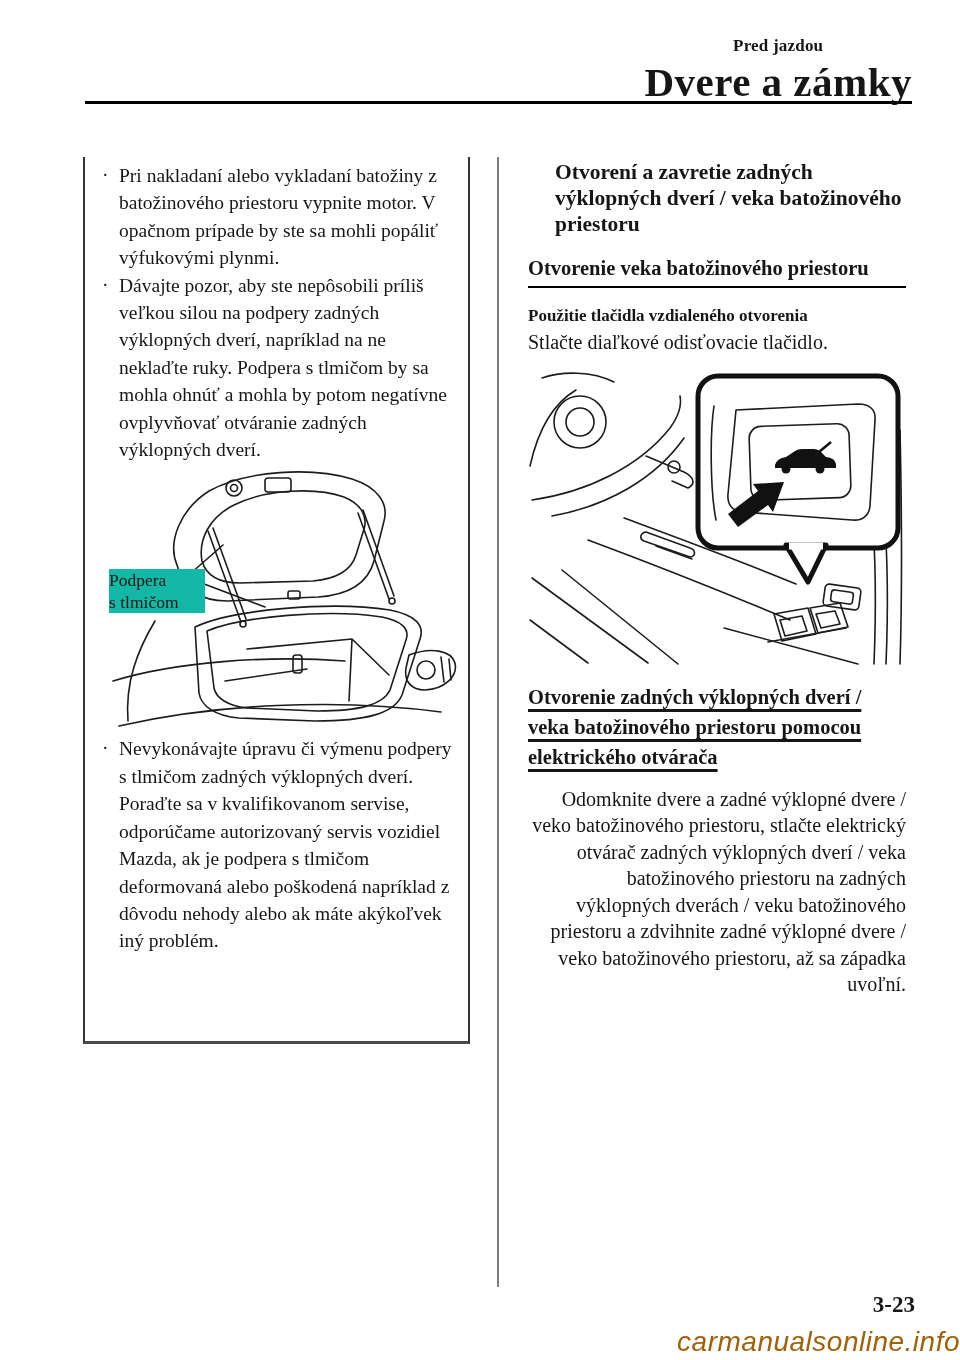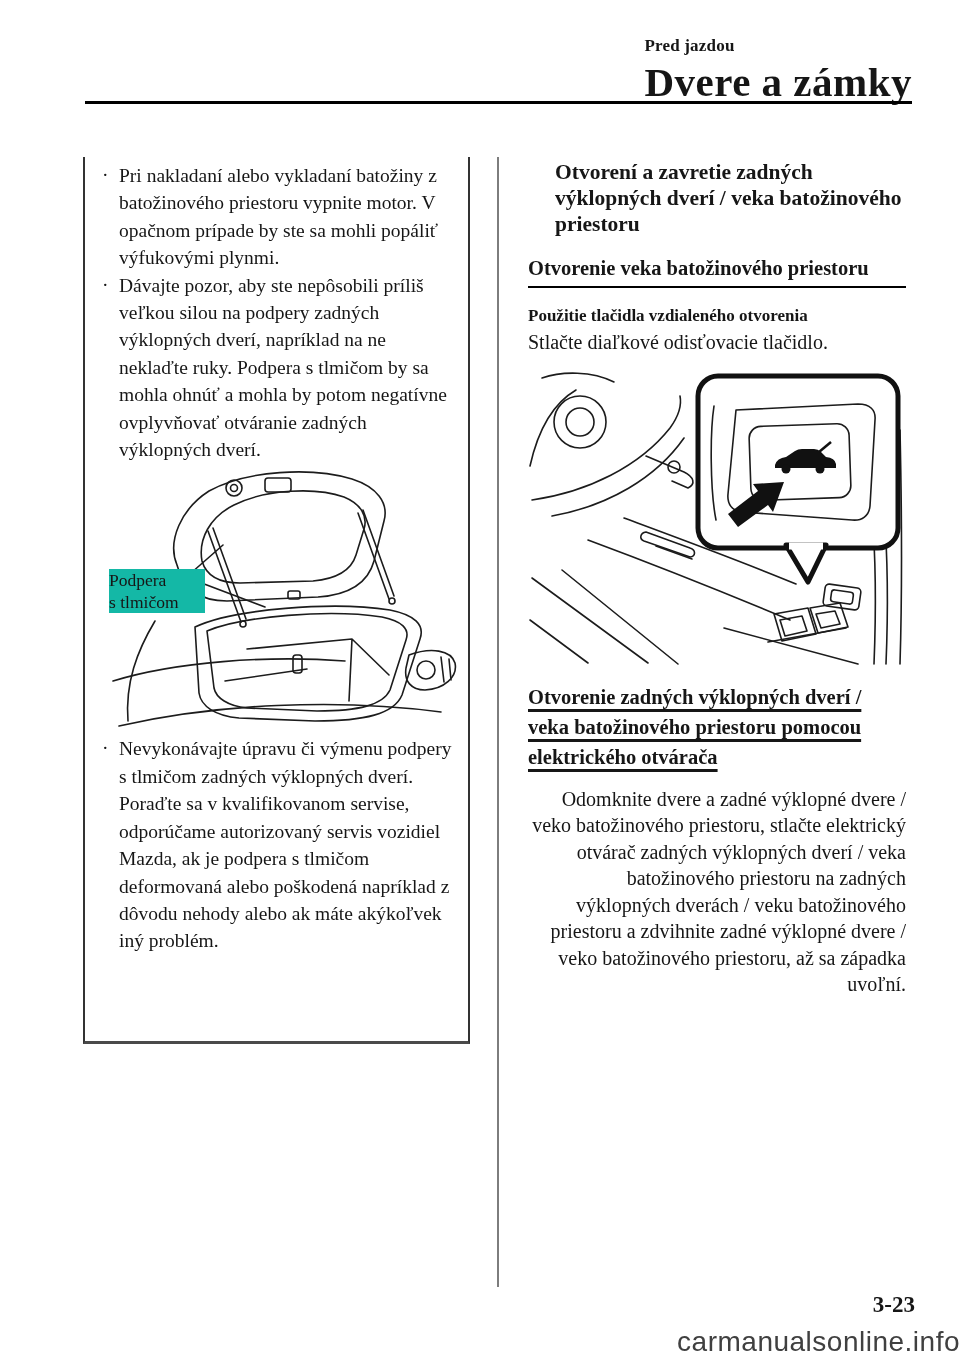--- a/index.html
+++ b/index.html
@@ -1,20 +1,20 @@
 <!DOCTYPE html>
 <html><head>
 <meta charset="utf-8">
 <style>
   html,body{margin:0;padding:0;background:#fff;}
   .page{position:relative;width:960px;height:1360px;background:#fff;overflow:hidden;
         font-family:"Liberation Serif","DejaVu Serif",serif;color:#161616;}
 
   
-  .hdr{position:absolute;top:36px;right:48px;text-align:left;}
+  .hdr{position:absolute;top:36px;right:48px;text-align:center;}
   .hdr .eyebrow{font-size:17px;font-weight:bold;letter-spacing:.2px;}
   .hdr .title{margin:2px 0 0 0;font-size:41px;font-weight:bold;letter-spacing:.5px;}
   .hdr-rule{position:absolute;left:85px;right:48px;top:101px;height:3px;background:#000;}
 
   
   .warnbox{position:absolute;left:83px;top:157px;width:387px;height:887px;box-sizing:border-box;
            border-left:2px solid #333;border-right:2.5px solid #333;border-bottom:3px solid #4a4a4a;
            padding:5px 12px 0 8px;}
   .warnbox ul{list-style:none;margin:0;padding:0;font-size:19.5px;line-height:27.4px;}
   .warnbox li{position:relative;padding-left:26px;}
@@ -35,22 +35,22 @@
   .rcol .u-block{margin-top:18px;border-bottom:2.5px solid #000;padding-bottom:5px;}
   .rcol .u-lines{margin-top:16px;text-decoration:underline;text-decoration-thickness:2.5px;
                  text-underline-offset:5px;line-height:30px;}
   .rcol .lead{margin:15px 0 0 0;font-size:17px;line-height:26px;font-weight:bold;}
   .rcol p{margin:0;font-size:20px;line-height:26.5px;}
   .rcol .body-p{margin-top:14px;text-align:right;}
   .dash-fig{width:380px;height:296px;margin:14px 0 2px 0;}
 
   
   .pageno{position:absolute;top:1292px;right:45px;font-size:23px;font-weight:bold;}
-  .watermark{position:absolute;top:1326px;right:0px;font-size:28px;color:#404040;
-             font-family:"Liberation Sans","DejaVu Sans",sans-serif;letter-spacing:.5px;}
+  .watermark{position:absolute;top:1326px;right:0px;font-size:28px;color:#a16207;
+             font-family:"Liberation Sans","DejaVu Sans",sans-serif;letter-spacing:.5px;font-style:italic;}
 
   svg .ln{fill:none;stroke:#1c1c1c;stroke-width:1.6;stroke-linecap:round;stroke-linejoin:round;}
   svg .thick{fill:#fff;stroke:#111;stroke-width:5;stroke-linejoin:round;}
 </style>
 </head>
 <body>
 
 <div class="page">
 
   <div class="hdr">

